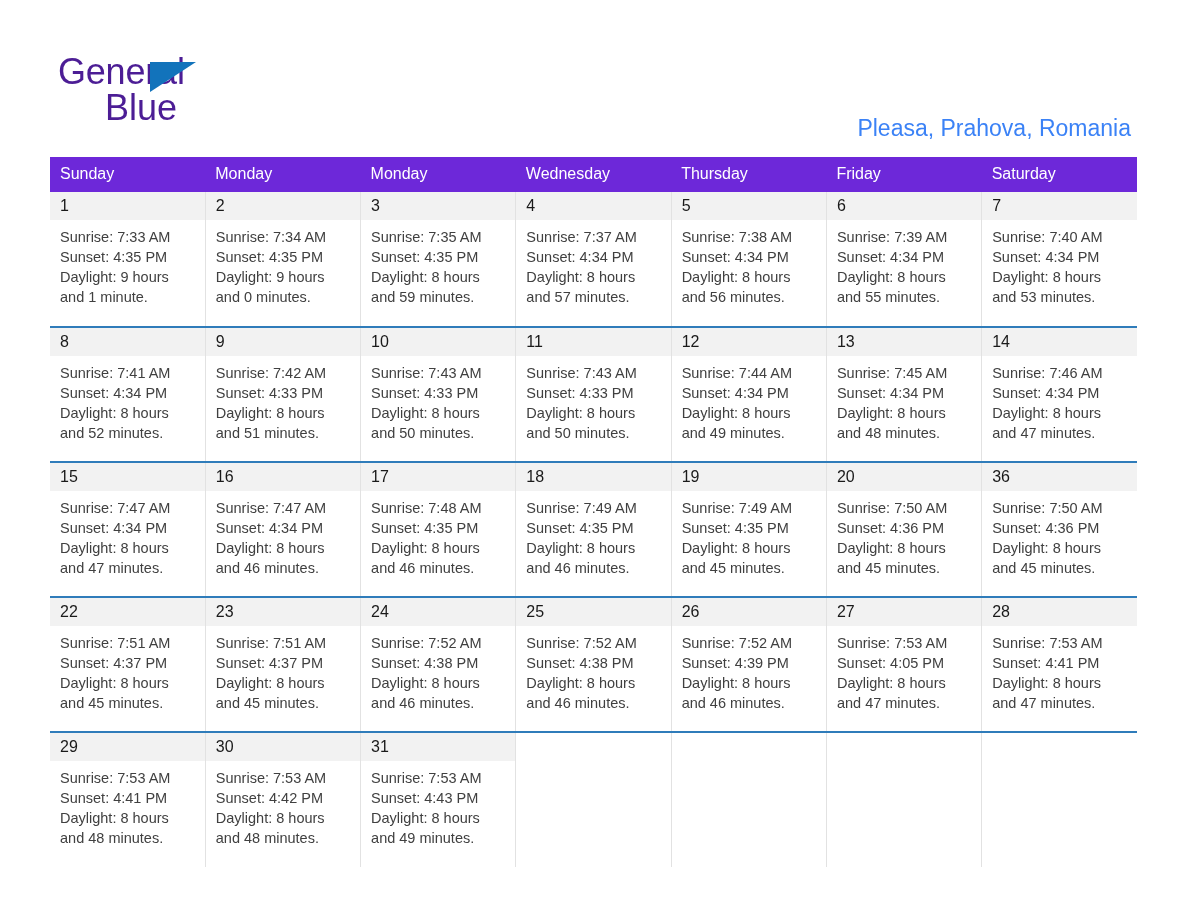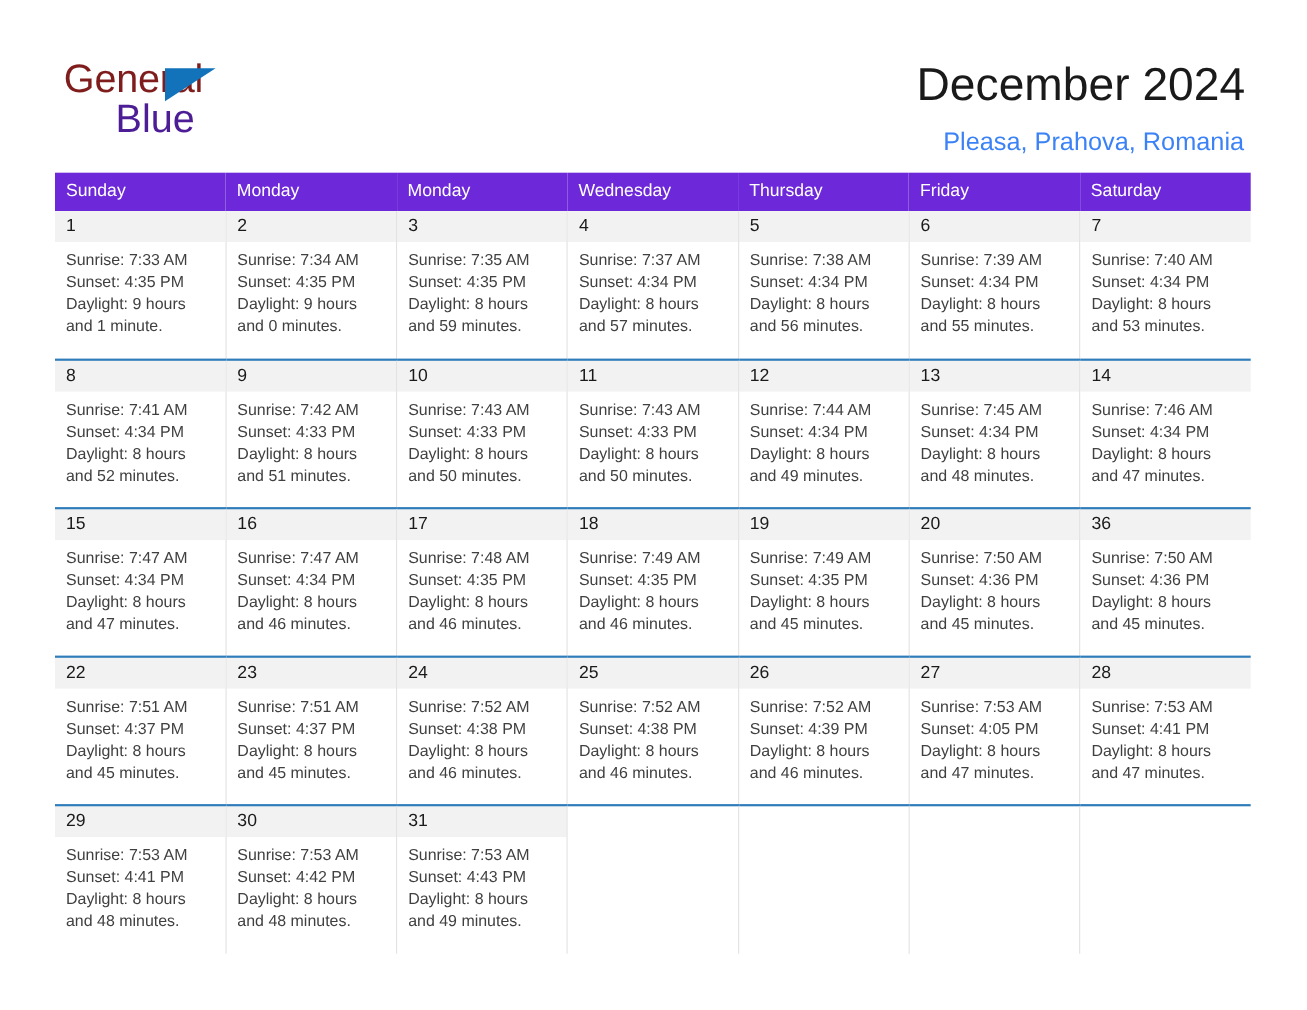--- a/index.html
+++ b/index.html
@@ -30,21 +30,21 @@
     top: 52px;
     width: 260px;
     height: 80px;
   }
   .logo-general {
     position: absolute;
     left: 0;
     top: 0;
     font-size: 36px;
     letter-spacing: -0.2px;
-    color: #7f1d1d;
+    color: #4c1d95;
     font-family: "Liberation Sans", sans-serif;
     font-weight: 400;
     line-height: 40px;
   }
   .logo-triangle {
     position: absolute;
     left: 92px;
     top: 10px;
     width: 0;
     height: 0;
@@ -145,21 +145,20 @@
 <div class="page">
 
   <div class="header">
 
     <div class="logo">
       <span class="logo-general">General</span>
       <span class="logo-triangle"></span>
       <span class="logo-blue">Blue</span>
     </div>
 
-    <div class="title">December 2024</div>
     <div class="subtitle">Pleasa, Prahova, Romania</div>
   </div>
 
   <div class="calendar">
     <table class="cal">
       <thead>
         <tr>
           <th>Sunday</th>
           <th>Monday</th>
           <th>Monday</th>

